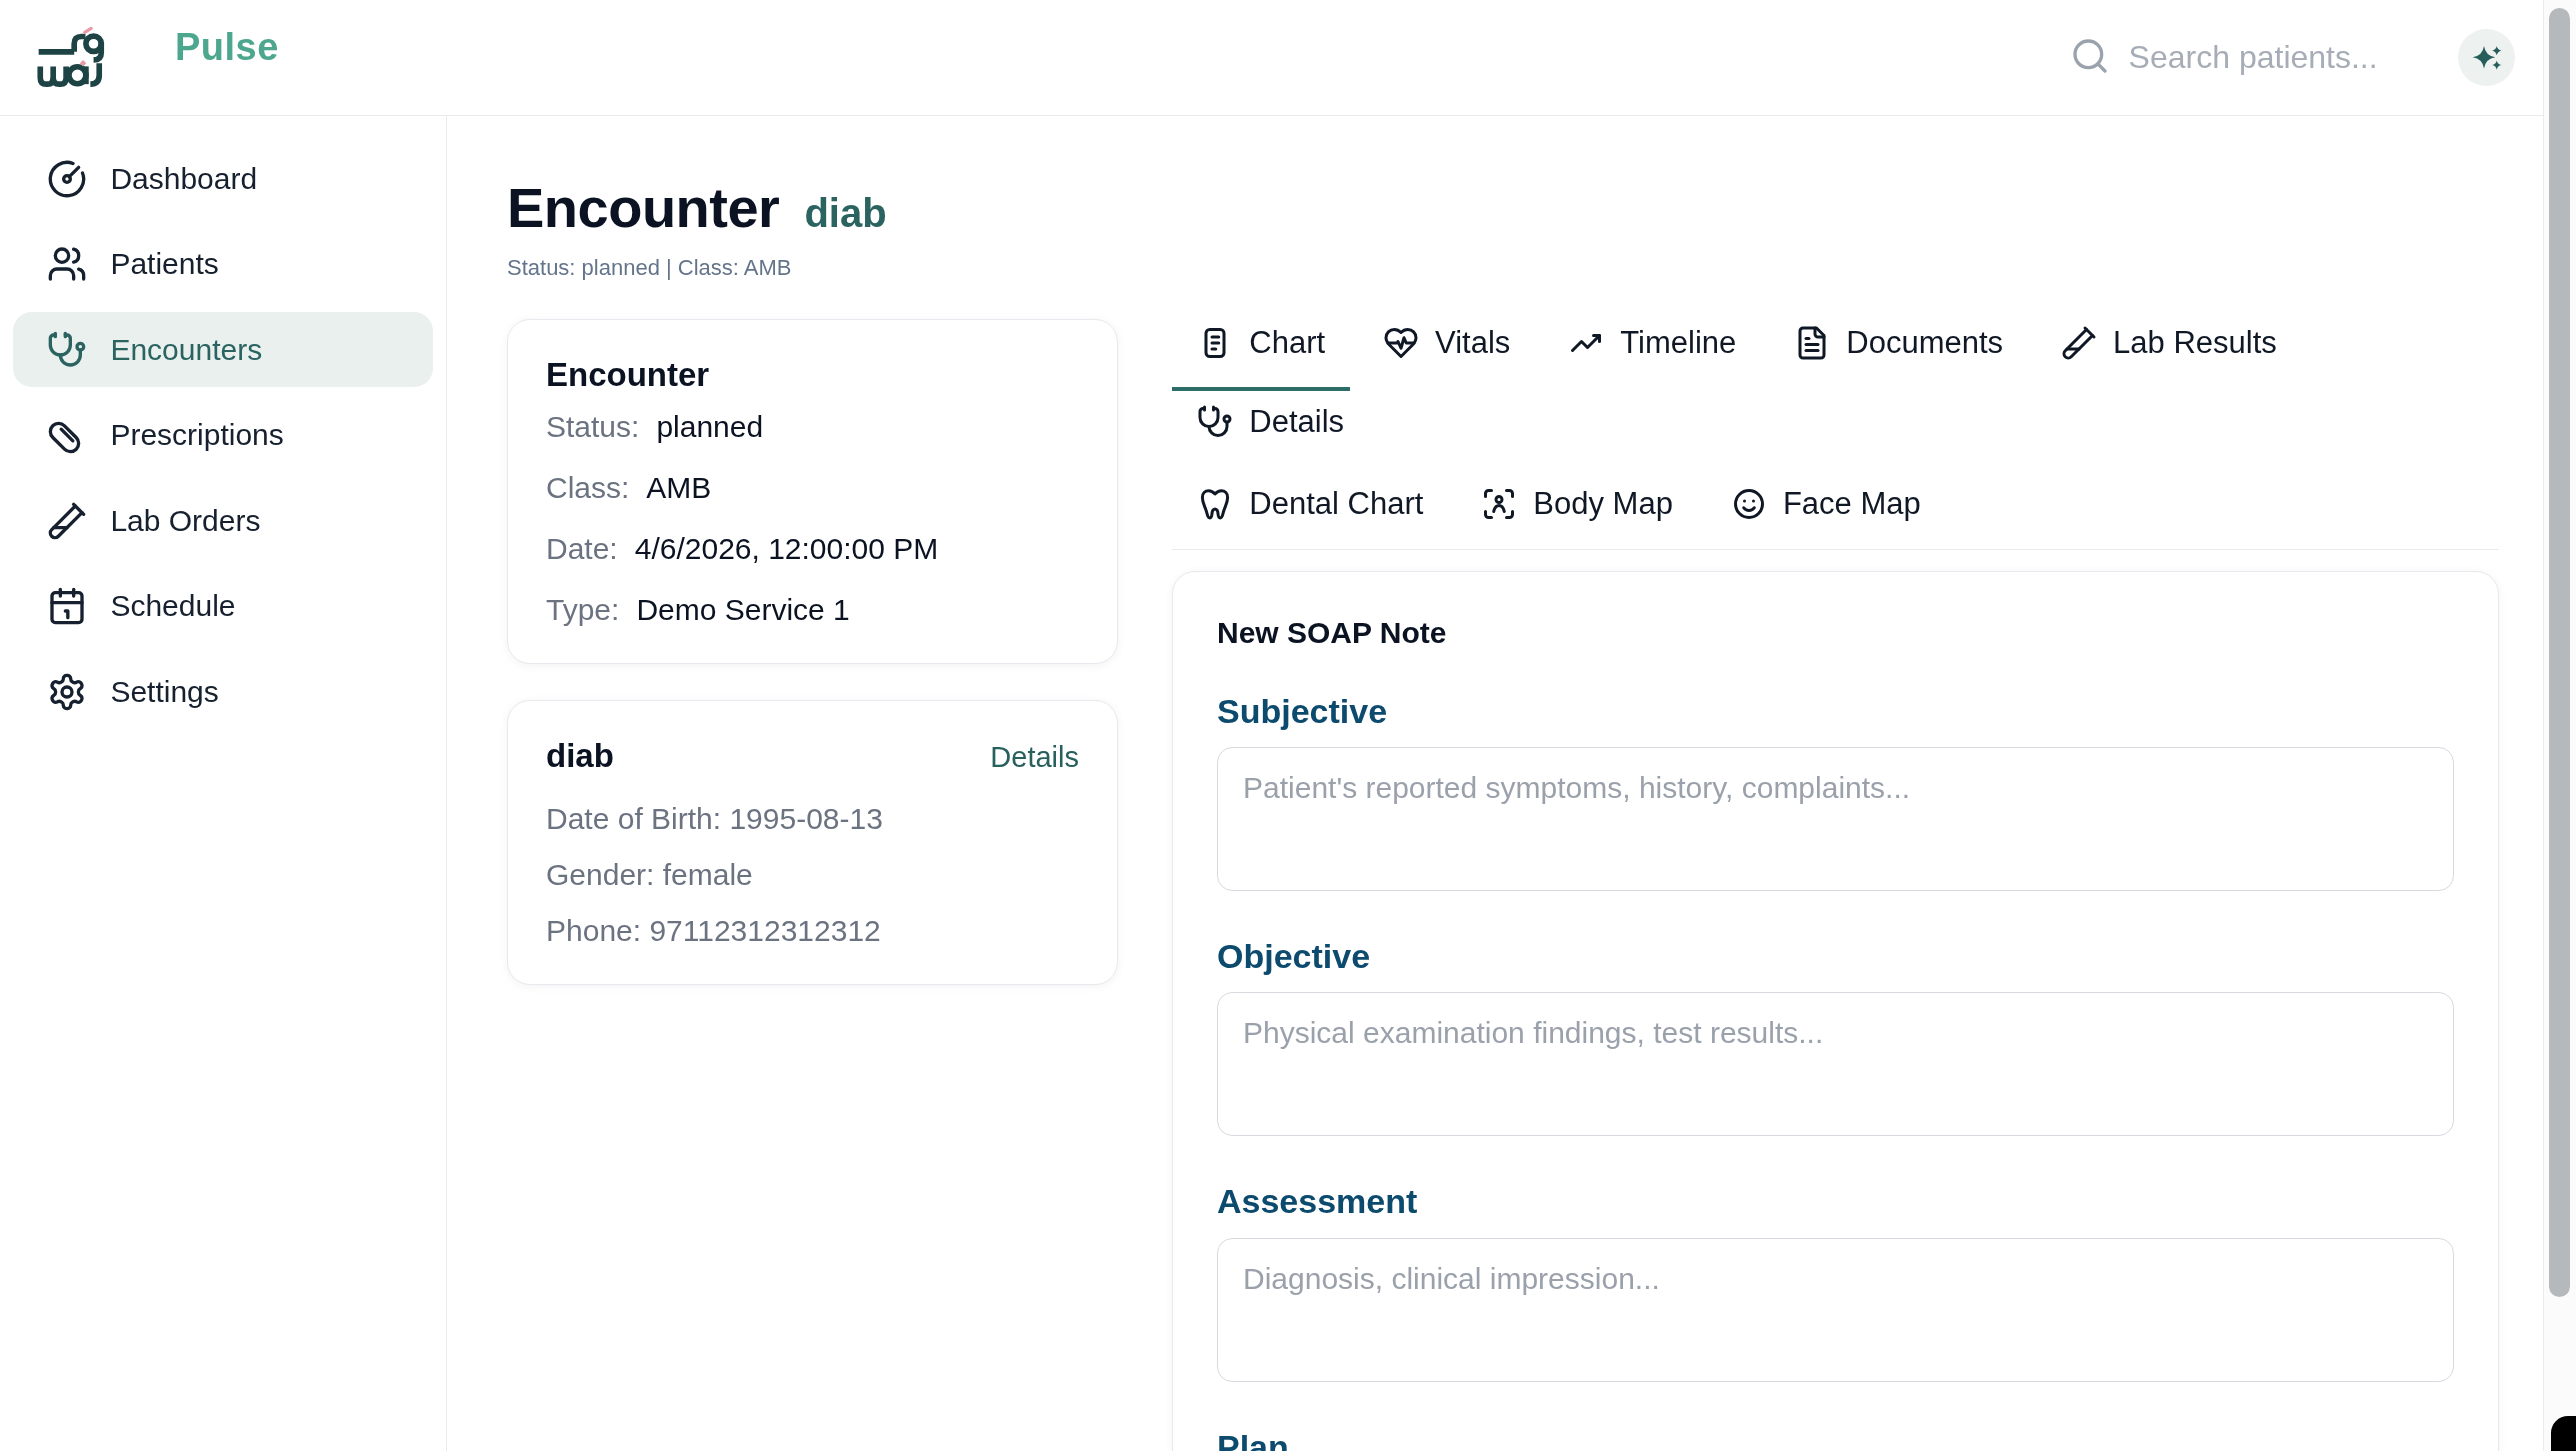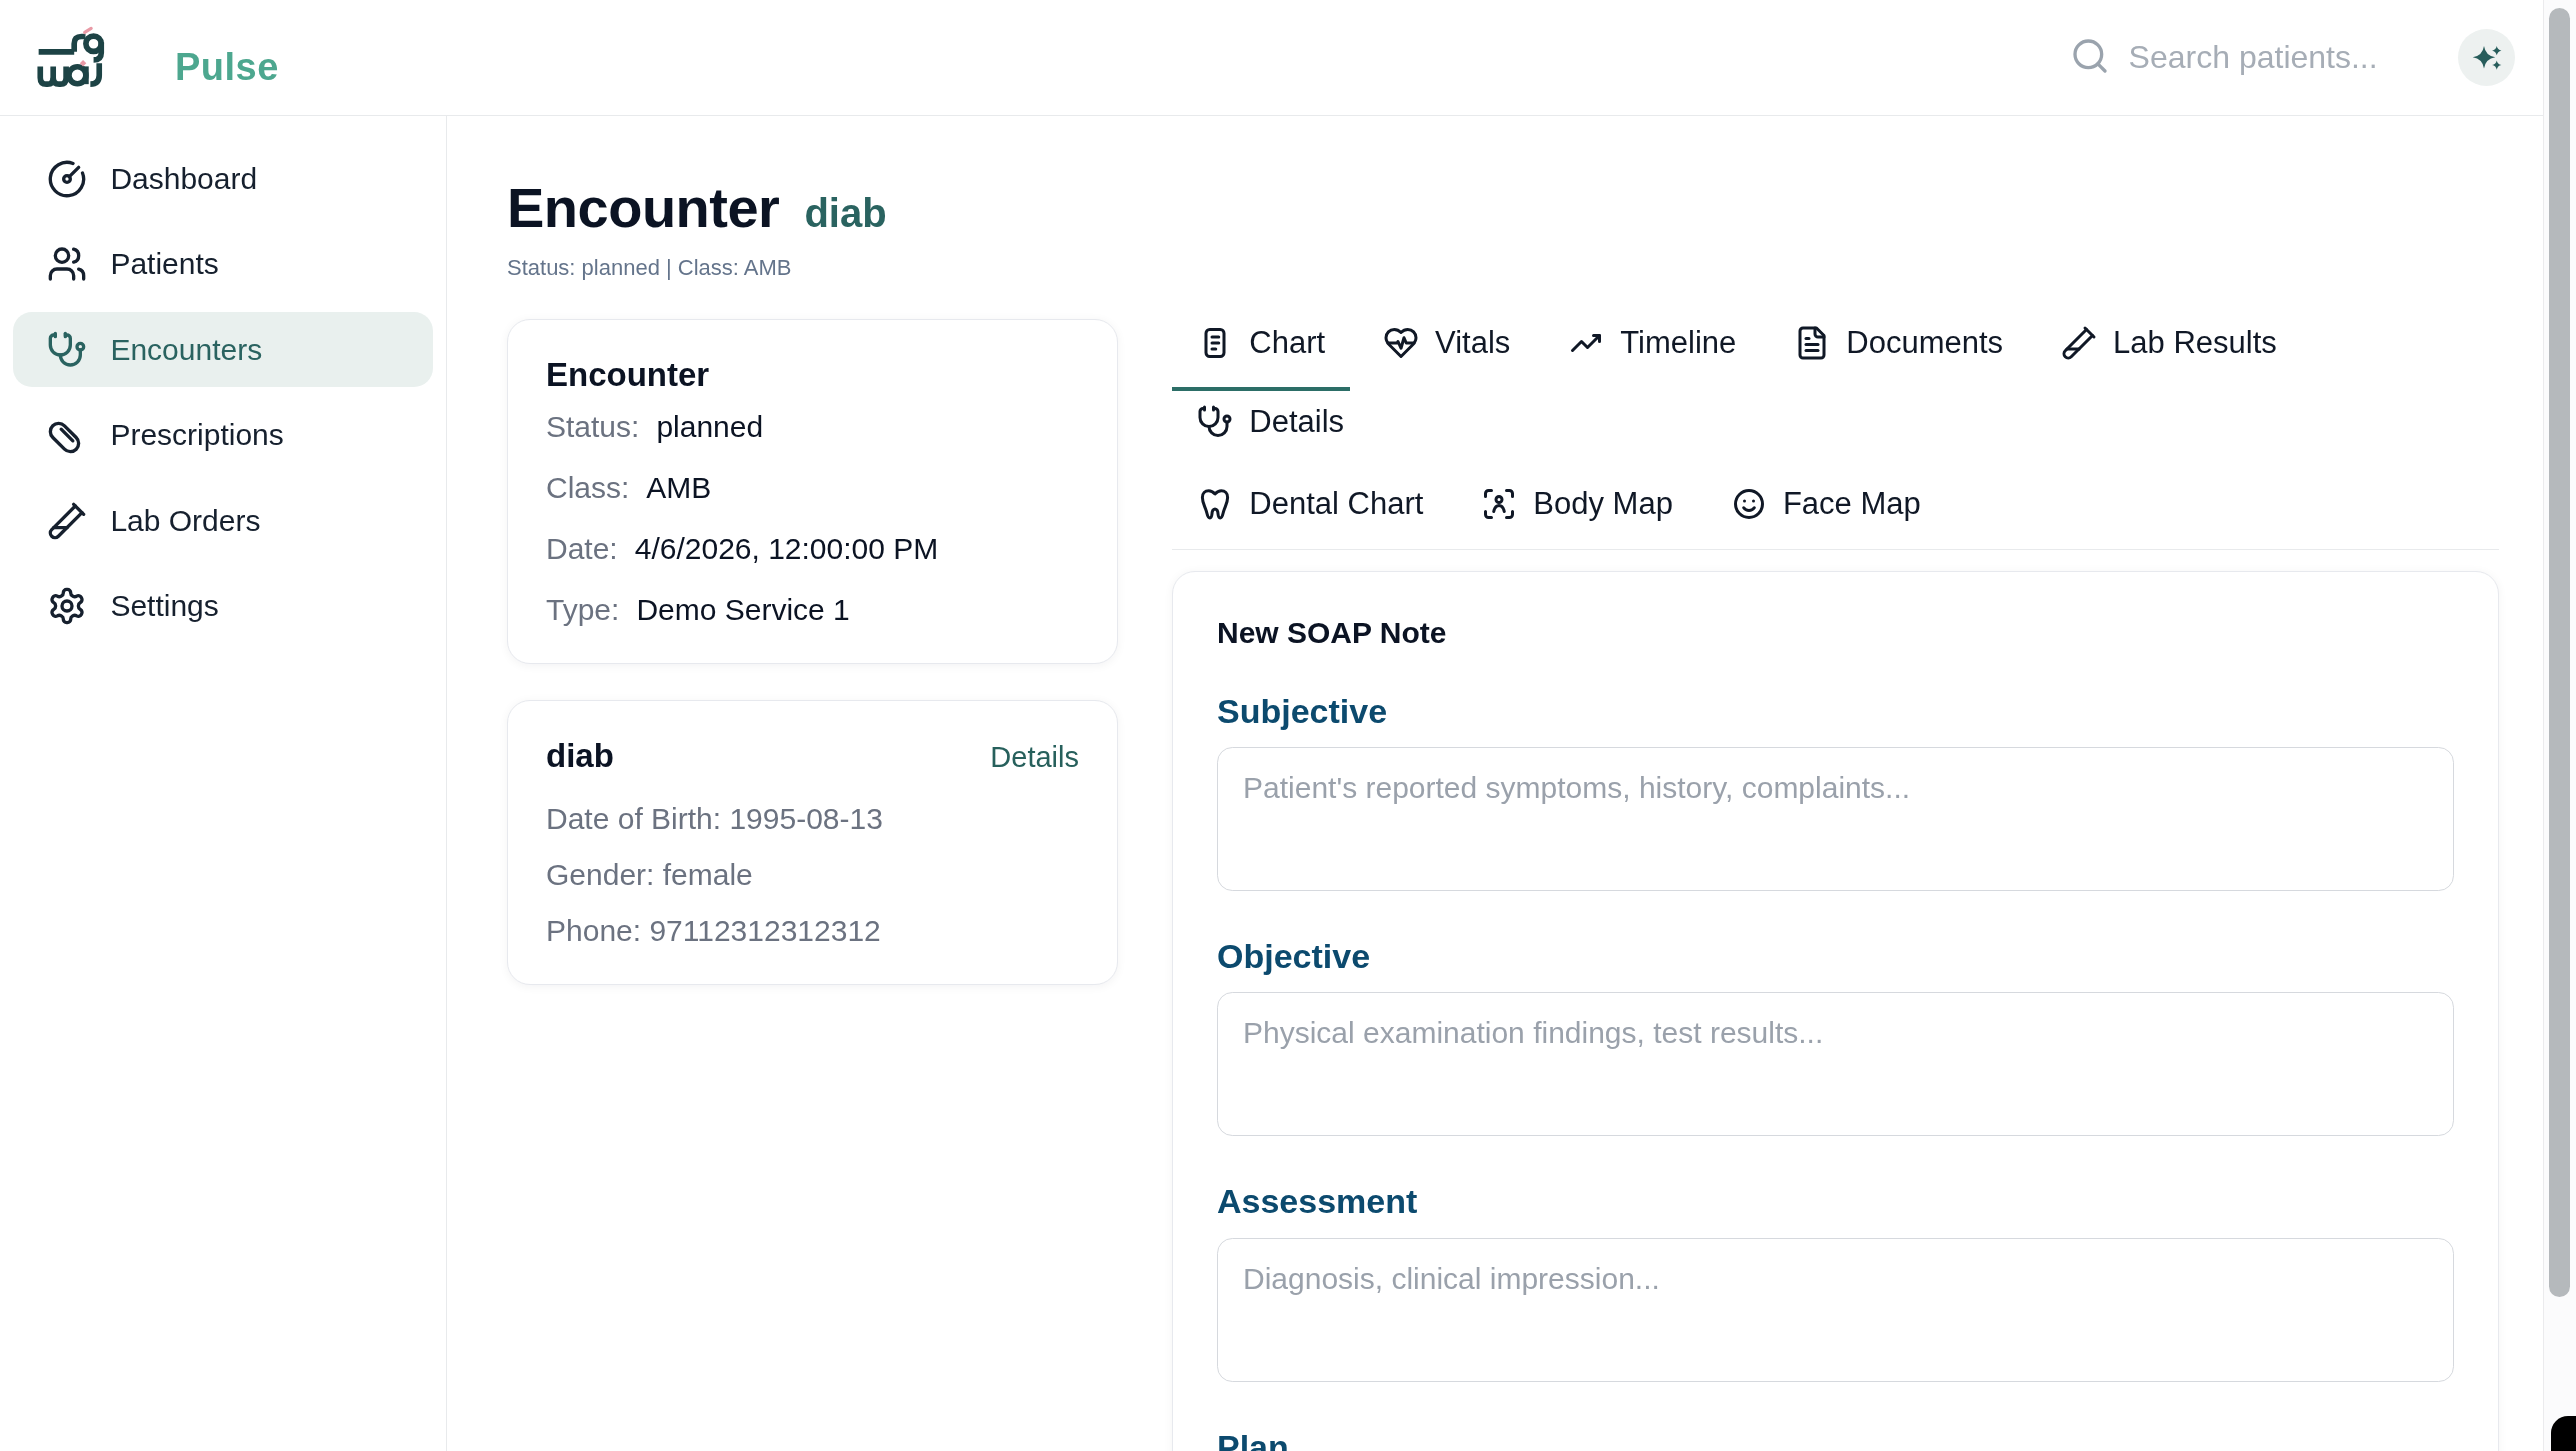--- a/index.html
+++ b/index.html
@@ -3,21 +3,21 @@
 <meta charset="utf-8">
 <style>
   * { margin:0; padding:0; box-sizing:border-box; }
   html,body { width:2576px; height:1452px; overflow:hidden; background:#fff;
               font-family:"Liberation Sans", sans-serif; color:#0f172a; }
   .screen { position:relative; width:2576px; height:1452px; overflow:hidden; background:#fff; }
 
   
   .header { position:absolute; top:0; left:0; right:0; height:116px; background:#fff;
             border-bottom:1.9px solid #e8eaec; display:flex; align-items:center; z-index:5; }
-  .logo-wrap { margin-left:29px; display:flex; align-items:flex-end; }
+  .logo-wrap { margin-left:29px; display:flex; align-items:flex-start; }
   .logo-svg { width:113px; height:63px; }
   .brand-name { margin-left:33px; font-size:38px; font-weight:700; color:#4da78f; letter-spacing:0.5px; }
   .header-spacer { flex:1; }
   .search-wrap { display:flex; align-items:center; gap:19px; }
   .search-icon svg { width:40px; height:40px; stroke:#9aa3ad; }
   .search-input { border:none; outline:none; font-family:"Liberation Sans", sans-serif;
                   font-size:32px; color:#111827; width:316px; background:transparent; }
   .search-input::placeholder { color:#a6adb6; }
   .ai-btn { width:57px; height:57px; border-radius:50%; background:#edf1f0; border:none;
             display:flex; align-items:center; justify-content:center; cursor:pointer;
@@ -168,20 +168,30 @@
     <div class="nav-item">
       <svg class="ln" viewBox="0 0 24 24">
         <path d="M21 7 6.82 21.18a2.83 2.83 0 0 1-3.99-.01 2.83 2.83 0 0 1 0-4L17 3"></path>
         <path d="m16 2 6 6"></path>
           <path d="M12 16H4"></path>
       </svg>
       <span>Lab Orders</span>
     </div>
     <div class="nav-item">
       <svg class="ln" viewBox="0 0 24 24">
+        <path d="M8 2v4"></path>
+          <path d="M16 2v4"></path>
+          <rect x="3" y="4" width="18" height="18" rx="2"></rect>
+        <path d="M3 10h18"></path>
+          <path d="M11 15h1.5v4"></path>
+      </svg>
+      <span>Schedule</span>
+    </div>
+    <div class="nav-item">
+      <svg class="ln" viewBox="0 0 24 24">
         <path d="M12.22 2h-.44a2 2 0 0 0-2 2v.18a2 2 0 0 1-1 1.73l-.43.25a2 2 0 0 1-2 0l-.15-.08a2 2 0 0 0-2.73.73l-.22.38a2 2 0 0 0 .73 2.73l.15.1a2 2 0 0 1 1 1.72v.51a2 2 0 0 1-1 1.74l-.15.09a2 2 0 0 0-.73 2.73l.22.38a2 2 0 0 0 2.73.73l.15-.08a2 2 0 0 1 2 0l.43.25a2 2 0 0 1 1 1.73V20a2 2 0 0 0 2 2h.44a2 2 0 0 0 2-2v-.18a2 2 0 0 1 1-1.73l.43-.25a2 2 0 0 1 2 0l.15.08a2 2 0 0 0 2.73-.73l.22-.39a2 2 0 0 0-.73-2.73l-.15-.08a2 2 0 0 1-1-1.74v-.5a2 2 0 0 1 1-1.74l.15-.09a2 2 0 0 0 .73-2.73l-.22-.38a2 2 0 0 0-2.73-.73l-.15.08a2 2 0 0 1-2 0l-.43-.25a2 2 0 0 1-1-1.73V4a2 2 0 0 0-2-2z"></path>
         <circle cx="12" cy="12" r="3"></circle>
       </svg>
       <span>Settings</span>
     </div>
   </nav>
 
   <main class="main">
     <div class="page-head">
       <h1>Encounter</h1><span class="ref">diab</span>

